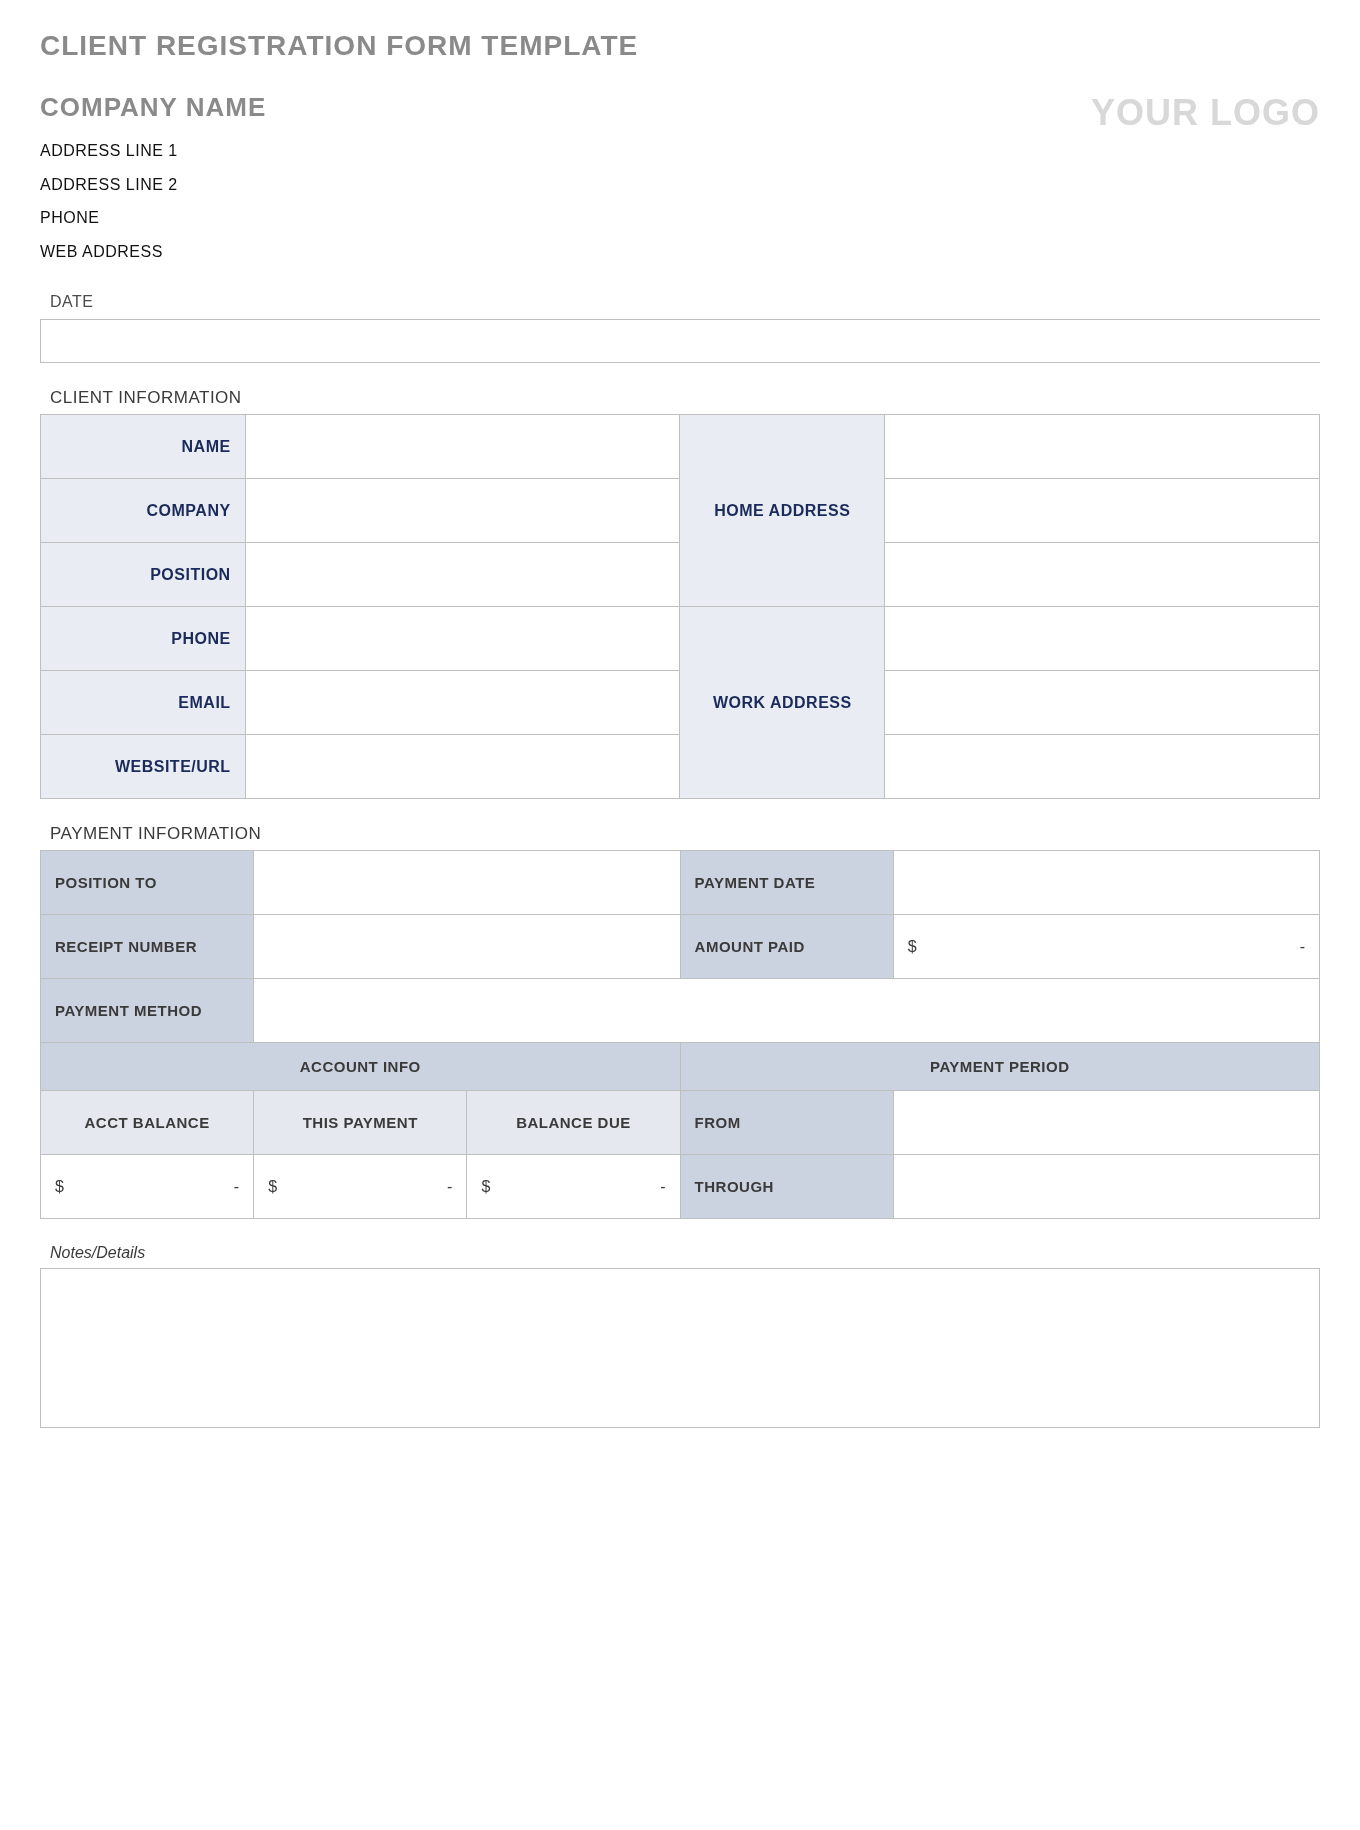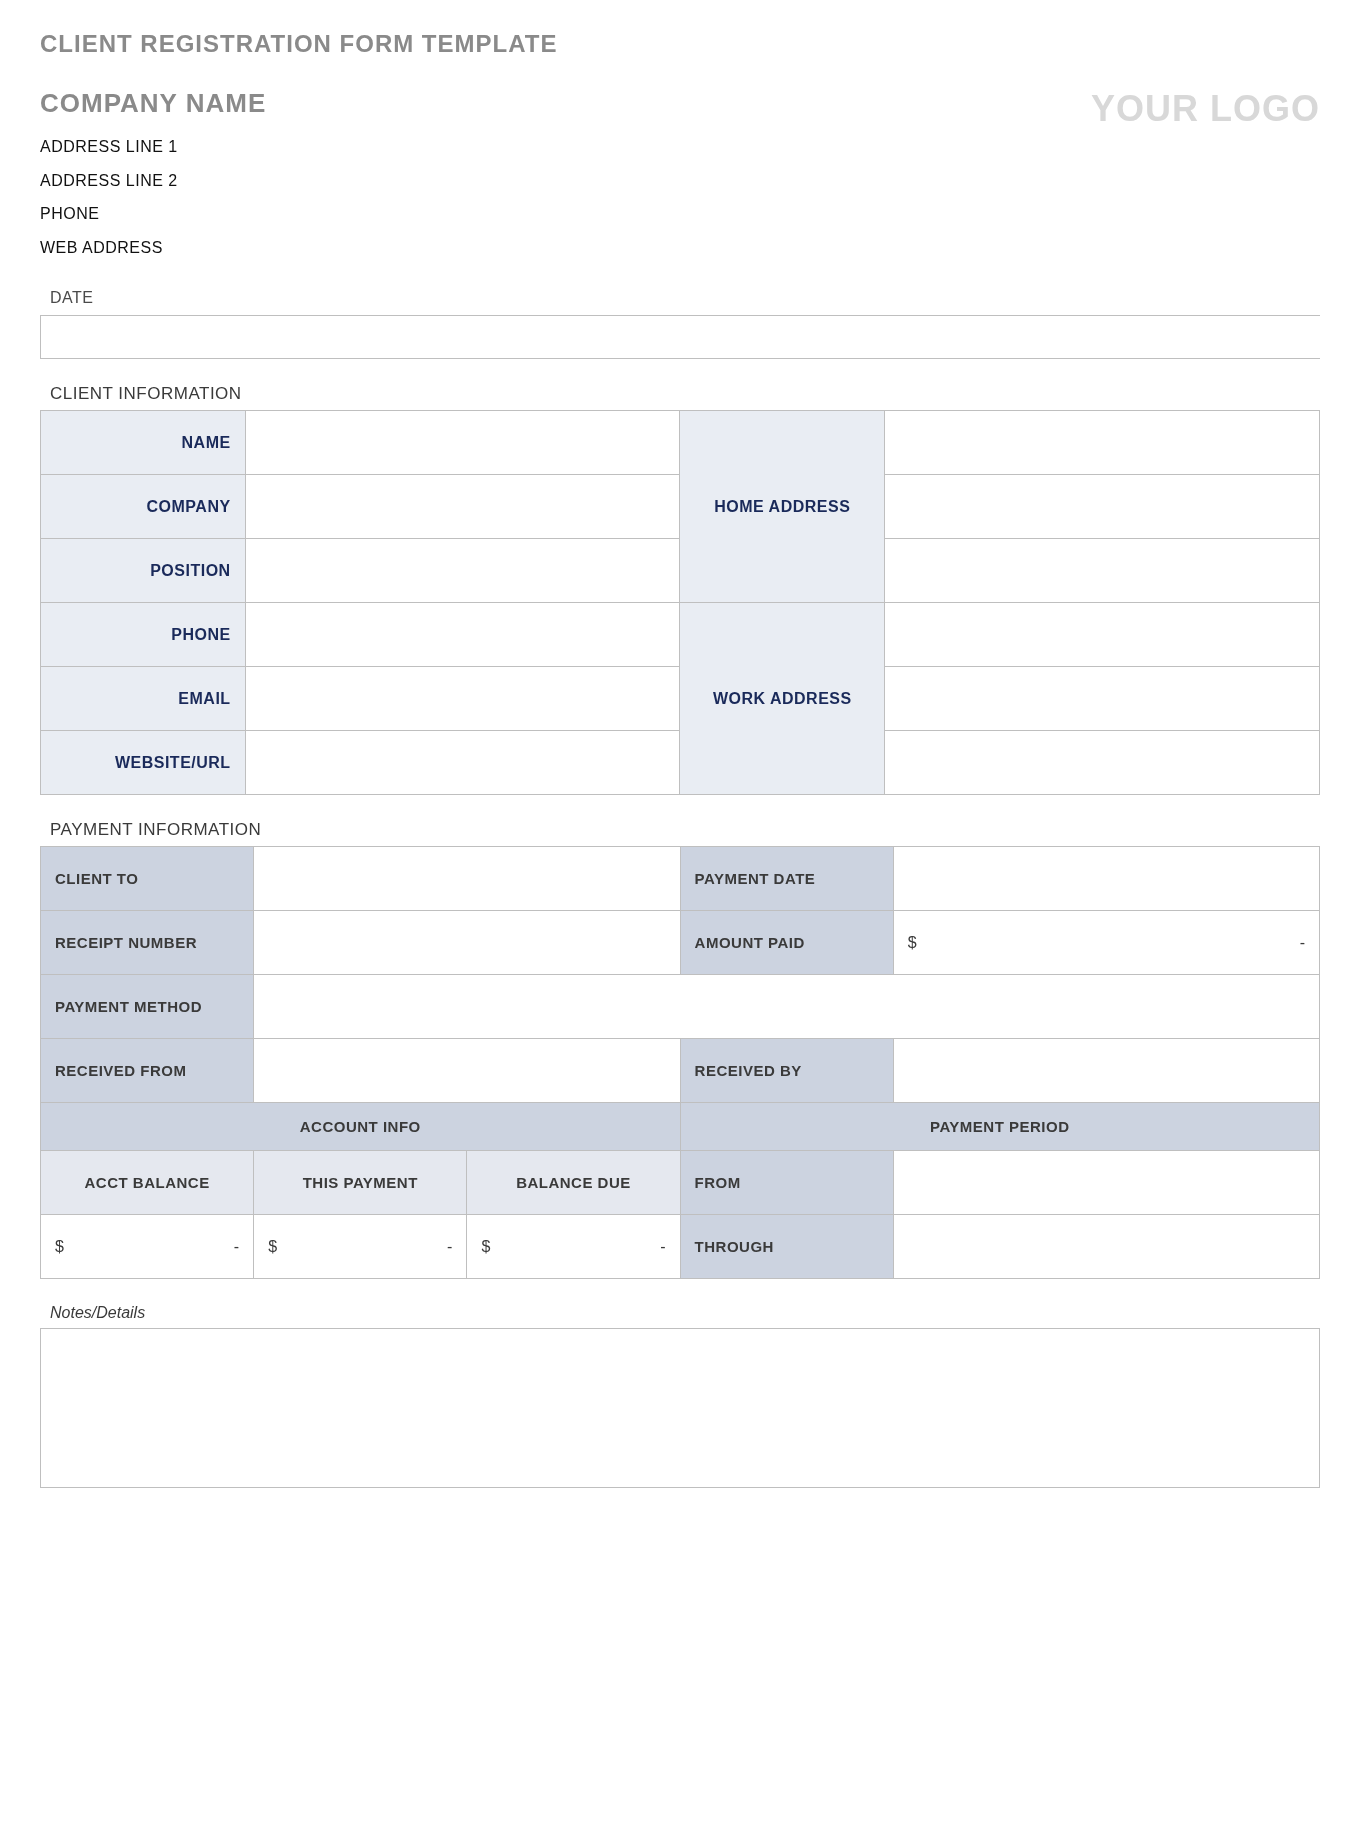--- a/index.html
+++ b/index.html
@@ -3,21 +3,21 @@
   <meta charset="utf-8">
   <style>
     * { box-sizing: border-box; margin: 0; padding: 0; }
     body {
       font-family: Arial, Helvetica, sans-serif;
       background: #fff;
       width: 1360px;
       padding: 30px 40px;
     }
     .page-title {
-      font-size: 24px;
+      font-size: 28px;
       font-weight: 900;
       color: #8a8a8a;
       letter-spacing: 1px;
       margin-bottom: 30px;
     }
     .header-row {
       display: flex;
       justify-content: space-between;
       align-items: flex-start;
       margin-bottom: 0;
@@ -210,45 +210,39 @@
 <table>
   <colgroup>
     <col style="width:16.67%">
       <col style="width:16.67%">
       <col style="width:16.67%">
     <col style="width:16.67%">
       <col style="width:33.33%">
   </colgroup>
   <tbody>
       <tr>
-    <td class="pi-label">CLIENT TO</td>
+    <td class="pi-label">POSITION TO</td>
     <td colspan="2"><input class="cell-input" value="" style=""></td>
     <td class="pi-label">PAYMENT DATE</td>
     <td><input class="cell-input" value="" style=""></td>
   </tr>
   <tr>
     <td class="pi-label">RECEIPT NUMBER</td>
     <td colspan="2"><input class="cell-input" value="" style=""></td>
     <td class="pi-label">AMOUNT PAID</td>
     <td>
       <div class="money-cell">
         <span>$</span>
         <span>-</span>
       </div>
     </td>
   </tr>
   <tr>
     <td class="pi-label">PAYMENT METHOD</td>
     <td colspan="4"><input class="cell-input" value="" style=""></td>
-  </tr>
-  <tr>
-    <td class="pi-label">RECEIVED FROM</td>
-    <td colspan="2"><input class="cell-input" value="" style=""></td>
-    <td class="pi-label">RECEIVED BY</td>
-    <td><input class="cell-input" value="" style=""></td>
   </tr>
   <tr>
     <td class="pi-header" colspan="3">ACCOUNT INFO</td>
     <td class="pi-header" colspan="2">PAYMENT PERIOD</td>
   </tr>
   <tr>
     <td class="pi-sub">ACCT BALANCE</td>
     <td class="pi-sub">THIS PAYMENT</td>
     <td class="pi-sub">BALANCE DUE</td>
     <td class="pi-label">FROM</td>

